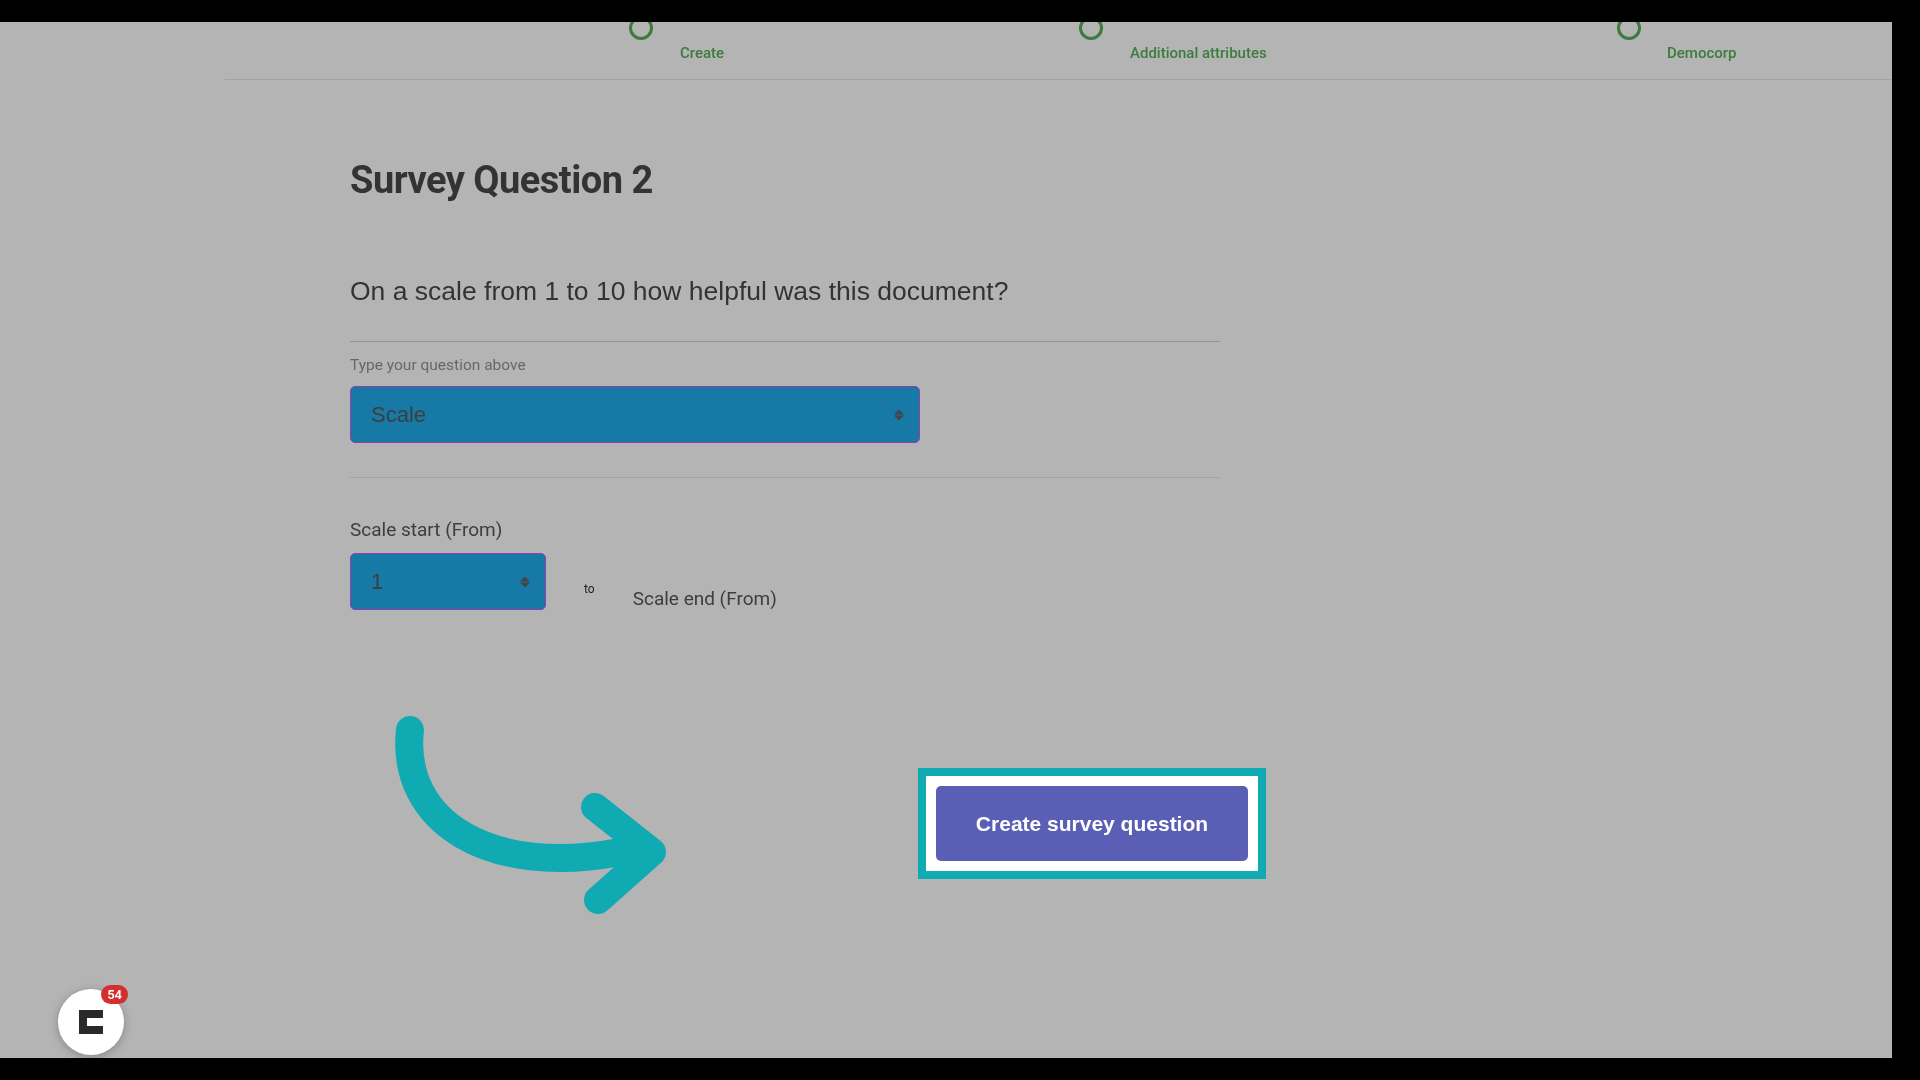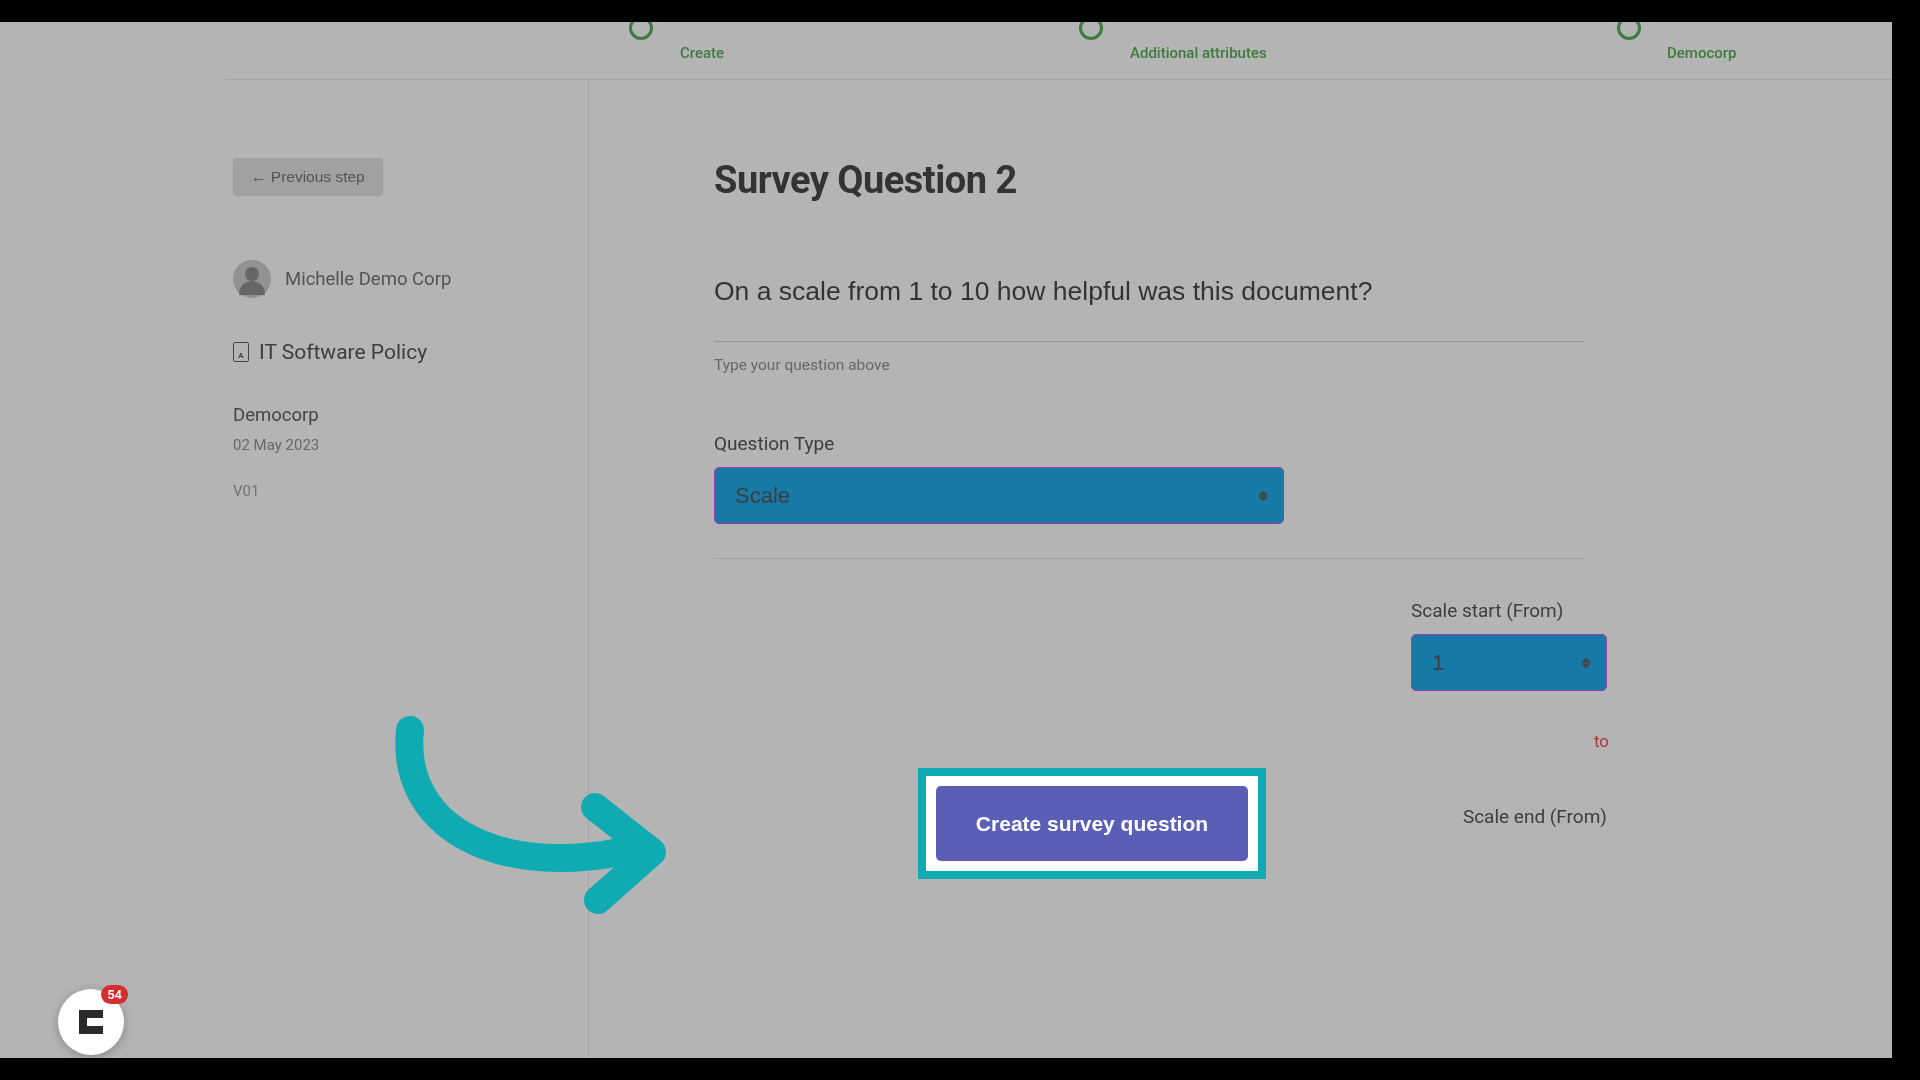--- a/index.html
+++ b/index.html
@@ -154,24 +154,24 @@
     .sel-caret {
       position: absolute; right: 16px; top: 50%; transform: translateY(-50%);
       display: flex; flex-direction: column; gap: 1px;
       pointer-events: none;
     }
     .sel-caret span { width: 0; height: 0; border-left: 5px solid transparent; border-right: 5px solid transparent; }
     .sel-caret .u { border-bottom: 5px solid #555; }
     .sel-caret .d { border-top: 5px solid #555; }
     .type-desc { font-size: 17.5px; color: #5a5a5a; margin-top: 30px; }
     .divider { border: none; border-top: 1px solid #e5e5e5; margin-top: 34px; max-width: 870px; }
-    .scale-row { display: flex; align-items: flex-end; gap: 40px; margin-top: 40px; flex-direction: column; }
+    .scale-row { display: flex; align-items: flex-end; gap: 40px; margin-top: 40px; }
     .scale-col .label { margin-top: 0; }
     .scale-select-wrap { position: relative; width: 196px; margin-top: 12px; }
-    .to-word { font-size: 17px; color: #ef4444; padding-bottom: 14px; margin-left: -2px; margin-right: -2px; }
+    .to-word { font-size: 12px; color: #0f172a; padding-bottom: 14px; margin-left: -2px; margin-right: -2px; }
 
     .highlight-frame {
       position: absolute;
       top: 768px; left: 918px;
       width: 348px; height: 111px;
       border: 8px solid #0faab2;
       background: #fff;
       z-index: 70;
       display: flex; align-items: center; justify-content: center;
       padding: 10px;
@@ -228,41 +228,26 @@
   <div class="stepper">
     <div class="step-circle step1-circle"></div>
     <div class="step-label step1-label">Create</div>
     <div class="step-circle step2-circle"></div>
     <div class="step-label step2-label">Additional attributes</div>
     <div class="step-circle step3-circle"></div>
     <div class="step-label step3-label">Democorp</div>
   </div>
 
   <div class="content-row">
-    <aside class="sidebar">
-      <button class="prev-btn">← Previous step</button>
-      <div class="user-row">
-        <div class="avatar"></div>
-        <div class="user-name">Michelle Demo Corp</div>
-      </div>
-      <div class="doc-row">
-        <div class="doc-icon"></div>
-        <div class="doc-title">IT Software Policy</div>
-      </div>
-      <div class="org-name">Democorp</div>
-      <div class="org-date">02 May 2023</div>
-      <div class="org-version">V01</div>
-    </aside>
 
     <main class="main">
       <h1 class="h1">Survey Question 2</h1>
       <input class="question-input" type="text" value="On a scale from 1 to 10 how helpful was this document?" style="">
       <div class="helper">Type your question above</div>
 
-      <label class="label">Question Type</label>
       <div class="select-wrap">
         <select class="select">
           <option>Scale</option>
         </select>
         <div class="sel-caret">
             <span class="u"></span>
             <span class="d"></span>
           </div>
       </div>
       <hr class="divider">

